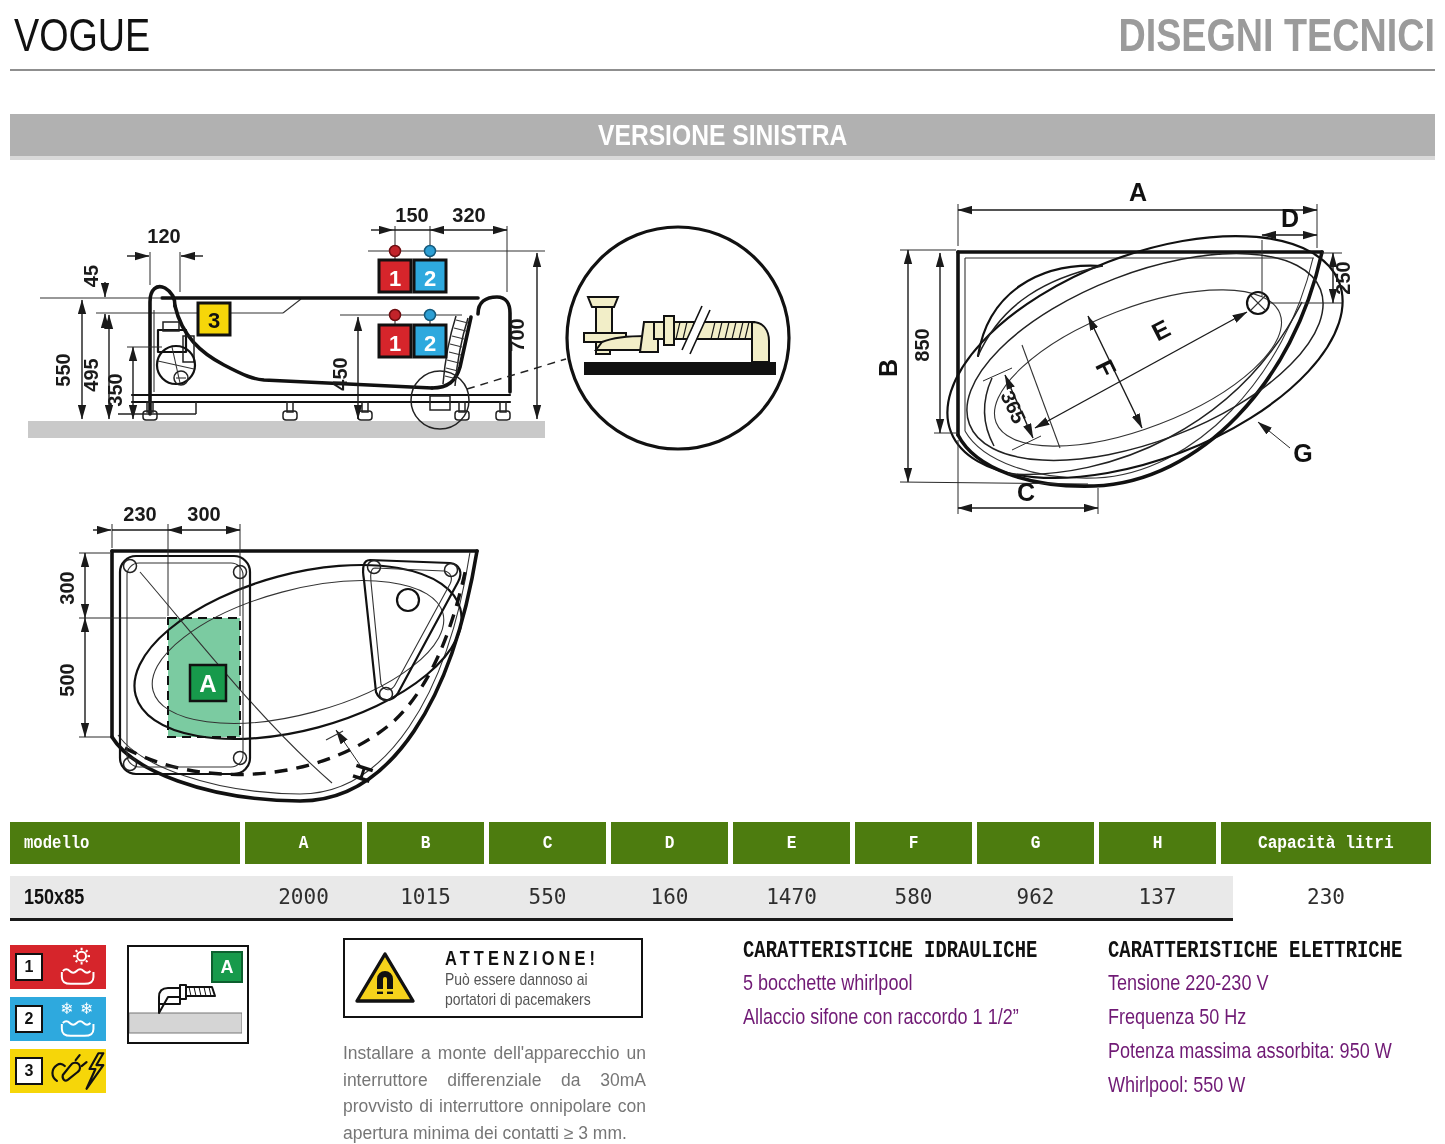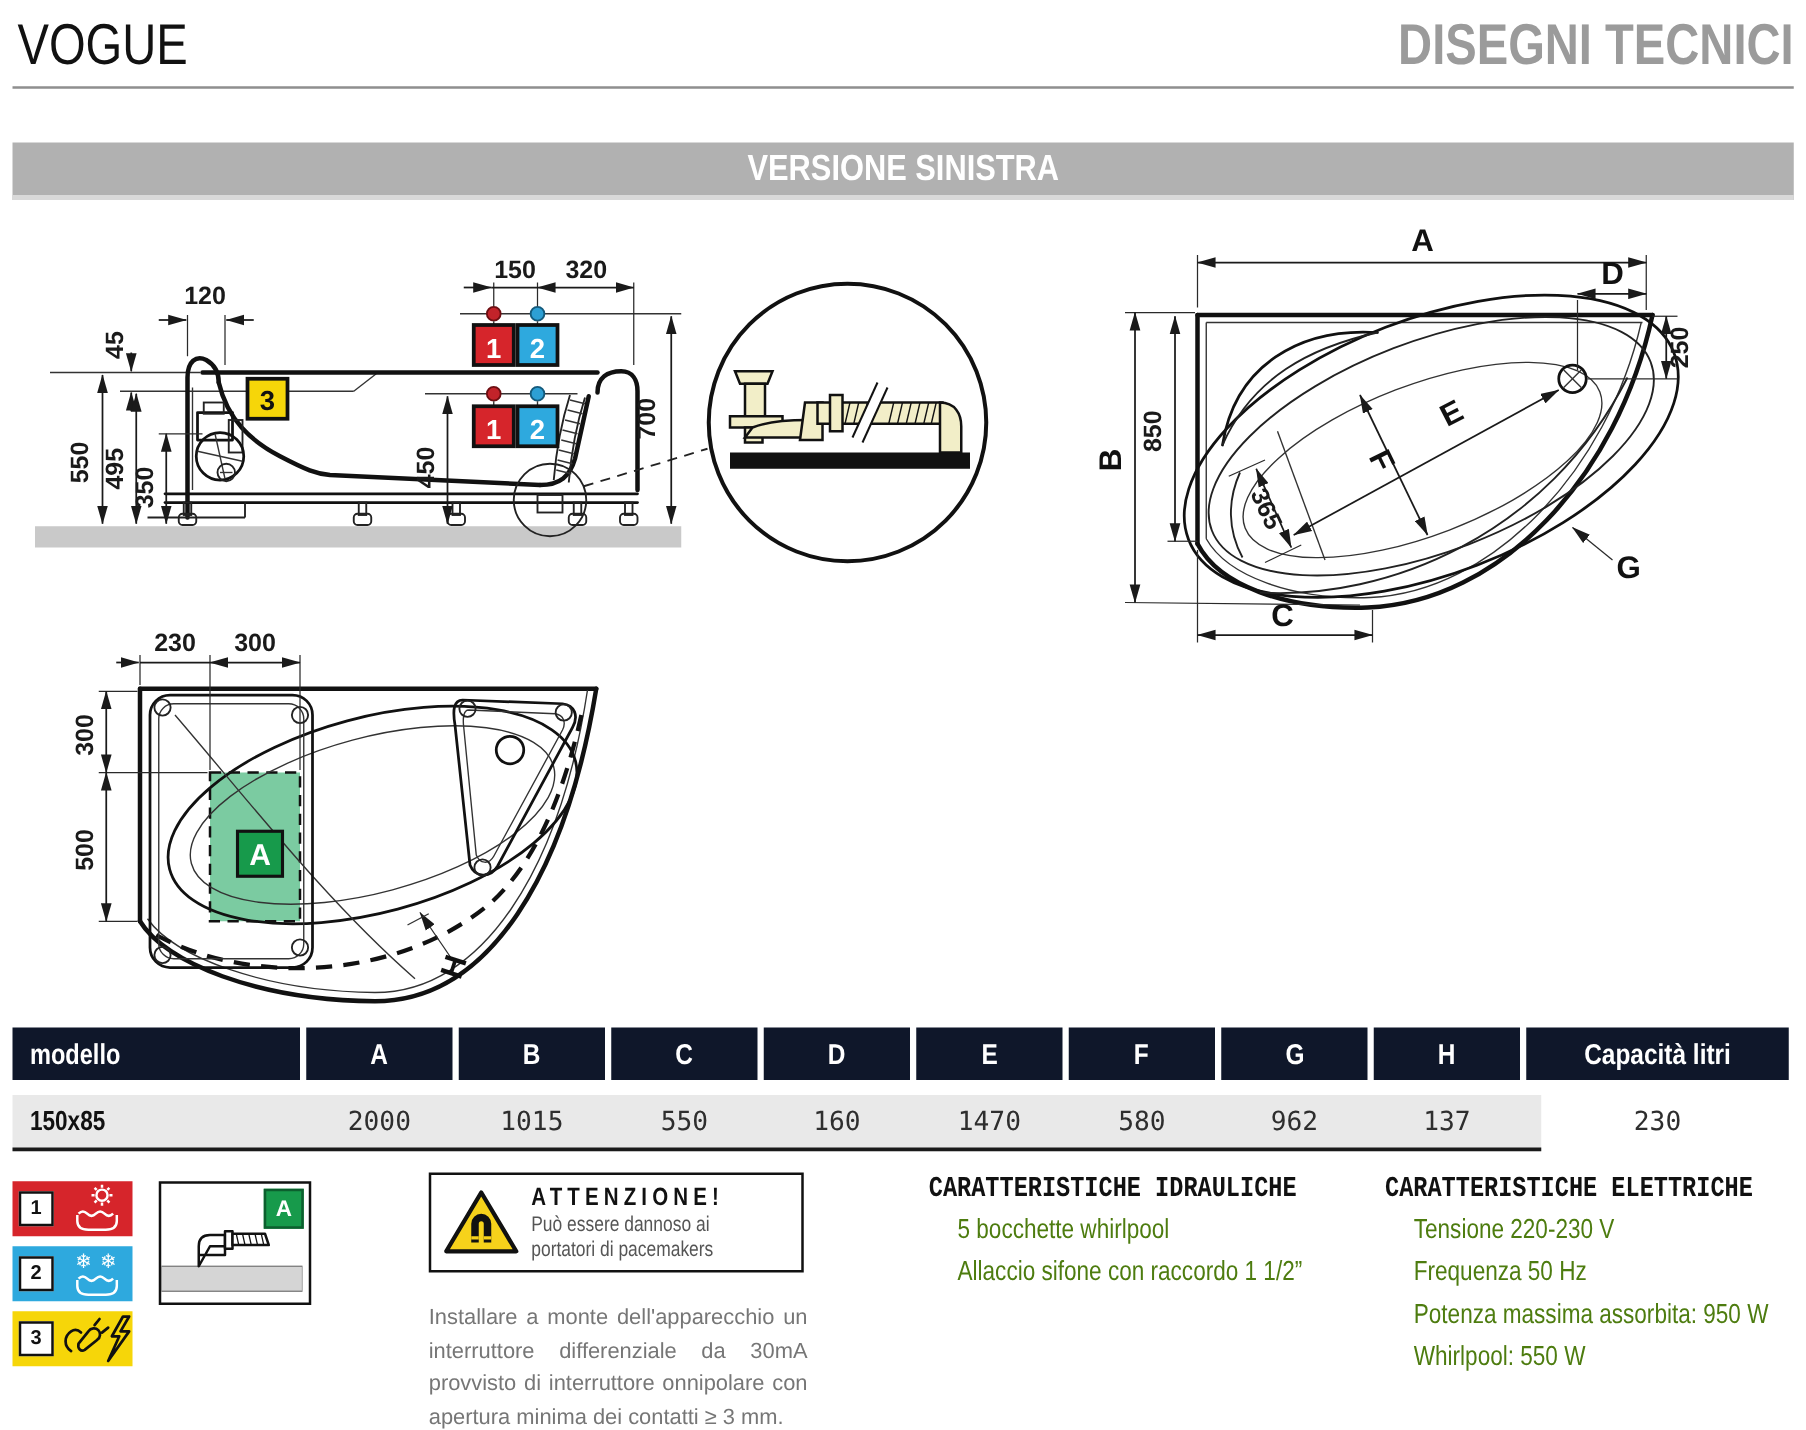--- a/index.html
+++ b/index.html
@@ -28,22 +28,22 @@
   .dim{stroke:#1a1a1a;stroke-width:1.4;fill:none;}
   .ext{stroke:#2a2a2a;stroke-width:1;fill:none;}
   .thick{stroke:#111;stroke-width:3.6;fill:none;stroke-linecap:round;stroke-linejoin:round;}
   .med{stroke:#111;stroke-width:2.2;fill:none;stroke-linecap:round;stroke-linejoin:round;}
   .thin{stroke:#222;stroke-width:1.5;fill:none;}
   .hair{stroke:#333;stroke-width:1.1;fill:none;}
 
   
   .tgrid{display:grid;grid-template-columns:230px repeat(8,117px) 210px;column-gap:5px;}
   #table-head{left:10px;top:822px;width:1425px;height:42px;}
-  #table-head .hcell{background:#0f172a;color:#fff;font-size:23px;font-weight:bold;
-        display:flex;align-items:center;justify-content:center;}
+  #table-head .hcell{background:#4d7c0f;color:#fff;font-size:19px;font-weight:bold;
+        display:flex;align-items:center;justify-content:center;font-family:Liberation Mono, monospace;}
   #table-head .hcell.first{justify-content:flex-start;padding-left:14px;}
   #table-row{left:10px;top:876px;width:1223px;height:42px;background:#e9e9e9;
         border-bottom:3px solid #1a1a1a;}
   #table-row .cell{display:flex;align-items:center;justify-content:center;
         font-family:"DejaVu Sans Mono",monospace;font-size:21px;color:#2e2e2e;}
   #table-row .cell.first{justify-content:flex-start;padding-left:14px;
         font-family:"Liberation Sans",sans-serif;font-weight:bold;font-size:22px;color:#111;}
 
   
   .legend-item{left:10px;width:96px;height:44px;display:flex;align-items:center;}
@@ -53,30 +53,30 @@
   #legend-2{top:997px;background:#2ea9de;}
   #legend-3{top:1049px;background:#f6d609;}
   .licon{margin-left:6px;}
 
   #detail-a-box{left:127px;top:945px;width:118px;height:95px;border:2.5px solid #111;background:#fff;}
   #detail-a-tag{position:absolute;right:4px;top:4px;width:28px;height:28px;background:#179a4b;
         border:2px solid #0c5f2e;color:#fff;font-weight:bold;font-size:18px;
         display:flex;align-items:center;justify-content:center;}
 
   #warning-box{left:343px;top:938px;width:300px;height:80px;border:2.5px solid #111;
-        display:flex;align-items:center;padding:0 8px;box-sizing:border-box;background:#fff;}
+        display:flex;align-items:center;padding:0 8px;box-sizing:border-box;background:#fff;gap:20px;}
   #warning-text{margin-left:8px;}
   #warning-title{font-size:20px;font-weight:bold;letter-spacing:5px;color:#111;line-height:24px;}
   .warning-line{font-size:17px;color:#555;line-height:20px;}
 
   #install-note{left:343px;top:1040px;width:303px;font-size:17.5px;color:#767676;
         text-align:justify;line-height:1.52;}
 
   .char-block .char-title{font-size:23px;font-weight:bold;color:#111;line-height:30px;font-family:Liberation Mono, monospace;}
-  .char-block .char-line{font-size:22px;color:#4d7c0f;line-height:34px;margin-left:23px;}
+  .char-block .char-line{font-size:22px;color:#701a75;line-height:34px;}
   #hydraulic{left:743px;top:936px;width:360px;}
   #electric{left:1108px;top:936px;width:337px;}
 </style>
 </head>
 <body>
 
 <div class="abs" id="brand"><span class="cond">VOGUE</span></div>
 <div class="abs" id="doc-title"><span class="condR">DISEGNI TECNICI</span></div>
 <div class="abs" id="header-rule"></div>
 

